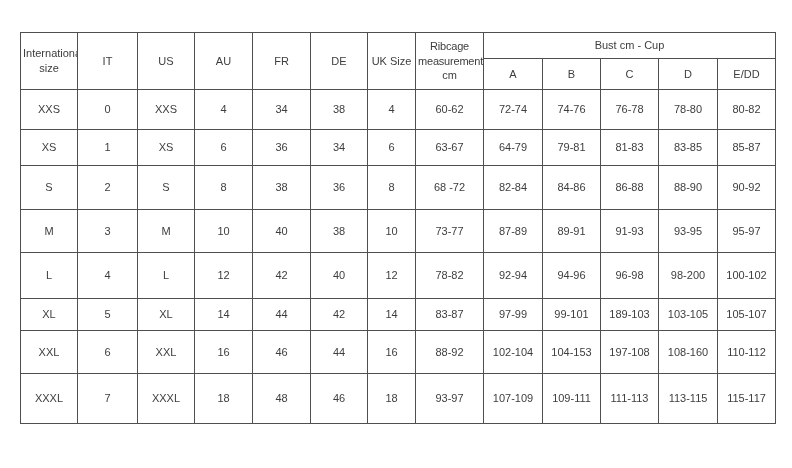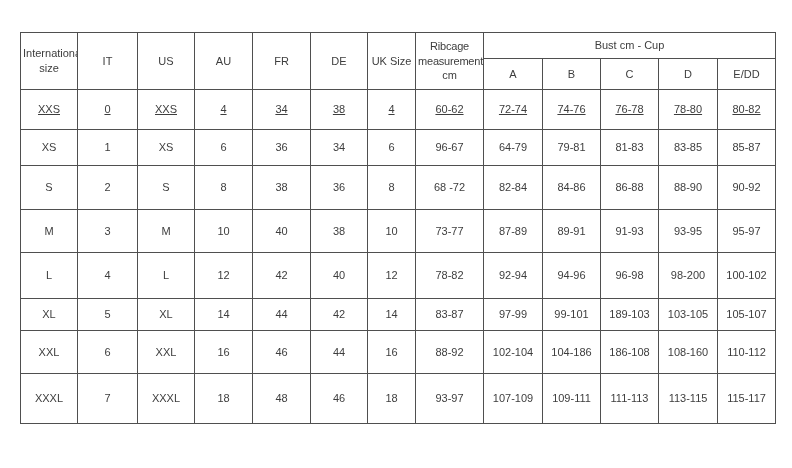--- a/index.html
+++ b/index.html
@@ -30,21 +30,21 @@
     font-size:11px;
     font-weight:normal;
     padding:1px 2px;
     line-height:1.35;
     color:var(--text);
     overflow:hidden;
   }
   thead tr.group-row{height:26px;}
   thead tr.cup-row{height:31px;}
   th.ribcage-h{font-size:10px;letter-spacing:-0.2px;}
-  tbody tr:nth-child(1){height:40px;text-decoration:underline;}
+  tbody tr:nth-child(1){height:40px;}
   tbody tr:nth-child(2){height:36px;padding-left:24px;}
   tbody tr:nth-child(3){height:44px;}
   tbody tr:nth-child(4){height:43px;}
   tbody tr:nth-child(5){height:46px;}
   tbody tr:nth-child(6){height:32px;}
   tbody tr:nth-child(7){height:43px;}
   tbody tr:nth-child(8){height:50px;}
 </style>
 </head>
 <body>
@@ -103,21 +103,21 @@
           <td>80-82</td>
         </tr>
         <tr>
           <td>XS</td>
           <td>1</td>
           <td>XS</td>
           <td>6</td>
           <td>36</td>
           <td>34</td>
           <td>6</td>
-          <td>96-67</td>
+          <td>63-67</td>
           <td>64-79</td>
           <td>79-81</td>
           <td>81-83</td>
           <td>83-85</td>
           <td>85-87</td>
         </tr>
         <tr>
           <td>S</td>
           <td>2</td>
           <td>S</td>
@@ -180,22 +180,22 @@
         <tr>
           <td>XXL</td>
           <td>6</td>
           <td>XXL</td>
           <td>16</td>
           <td>46</td>
           <td>44</td>
           <td>16</td>
           <td>88-92</td>
           <td>102-104</td>
-          <td>104-186</td>
-          <td>186-108</td>
+          <td>104-153</td>
+          <td>197-108</td>
           <td>108-160</td>
           <td>110-112</td>
         </tr>
         <tr>
           <td>XXXL</td>
           <td>7</td>
           <td>XXXL</td>
           <td>18</td>
           <td>48</td>
           <td>46</td>

